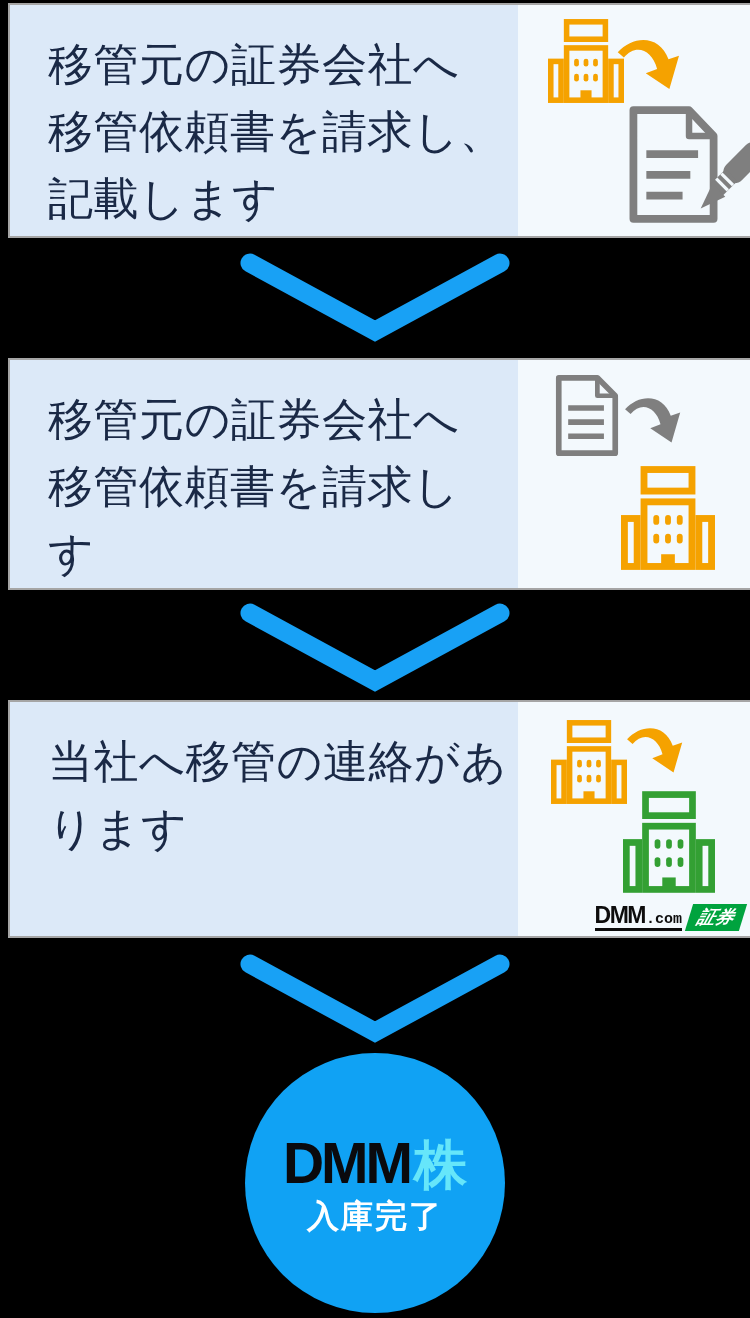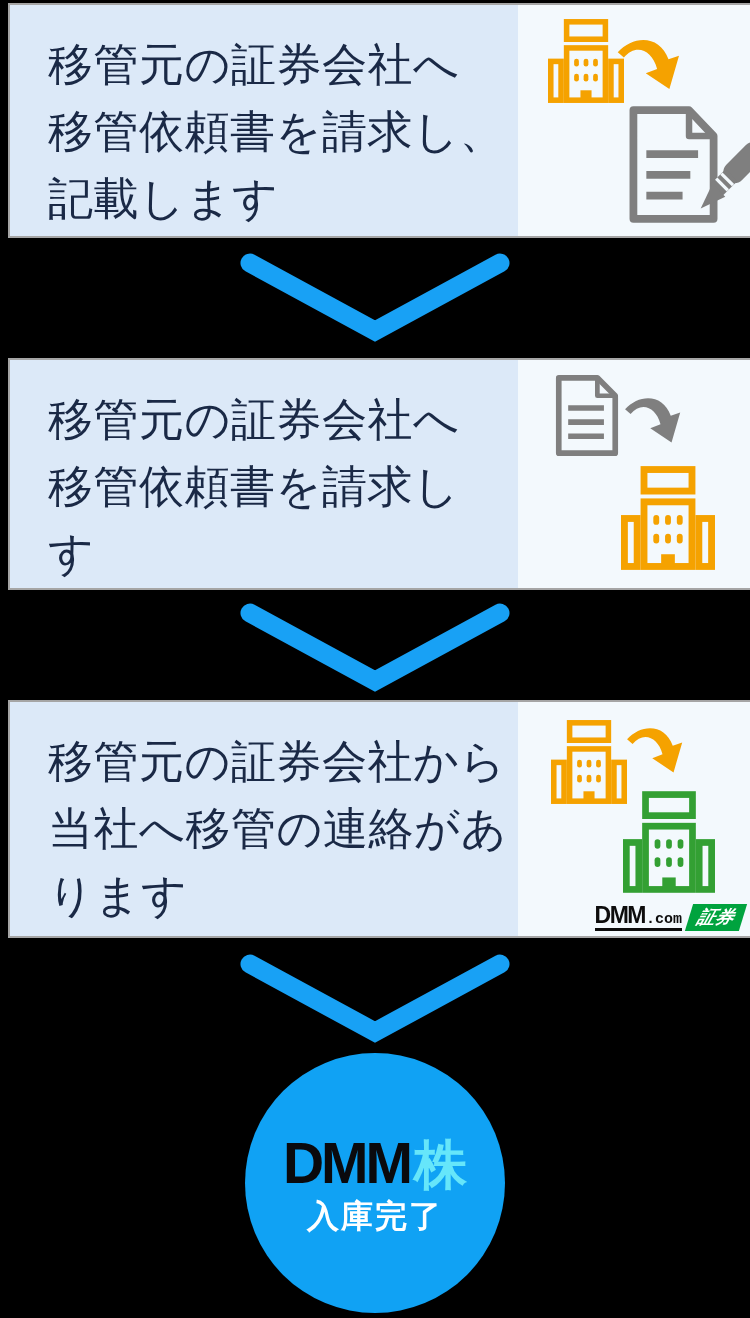--- a/index.html
+++ b/index.html
@@ -129,21 +129,20 @@
       </svg>
     </div>
   </section>
 
   <svg class="chevron" style="top:602px;">
     <polyline points="10,11 135,79 260,11"></polyline>
   </svg>
 
   <section class="step" style="top:700px;height:238px;">
     <div class="step-text">
-      <div class="line">移管元の証券会社から</div>
       <div class="line">当社へ移管の連絡があ</div>
       <div class="line">ります</div>
     </div>
     <div class="icon-panel">
       <svg viewBox="0 0 238 228">
         <use href="#bldg" class="c-orange" x="33" y="18" width="76" height="84"></use>
         <use href="#swoosh" class="c-orange" x="105" y="20" width="68" height="63"></use>
         <use href="#bldg" class="c-green" x="105" y="89" width="92" height="102"></use>
       </svg>
       <div class="dmm-logo">

